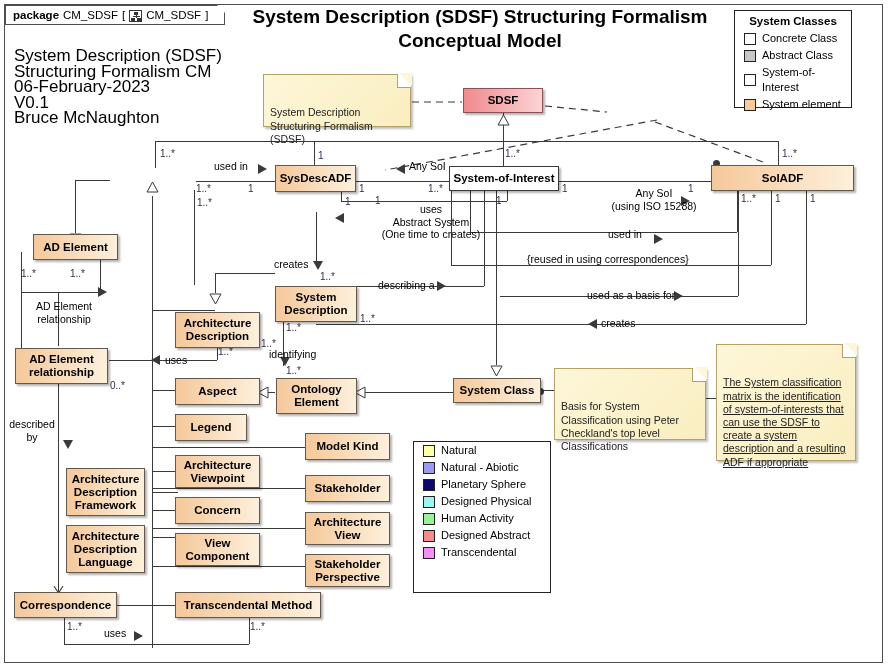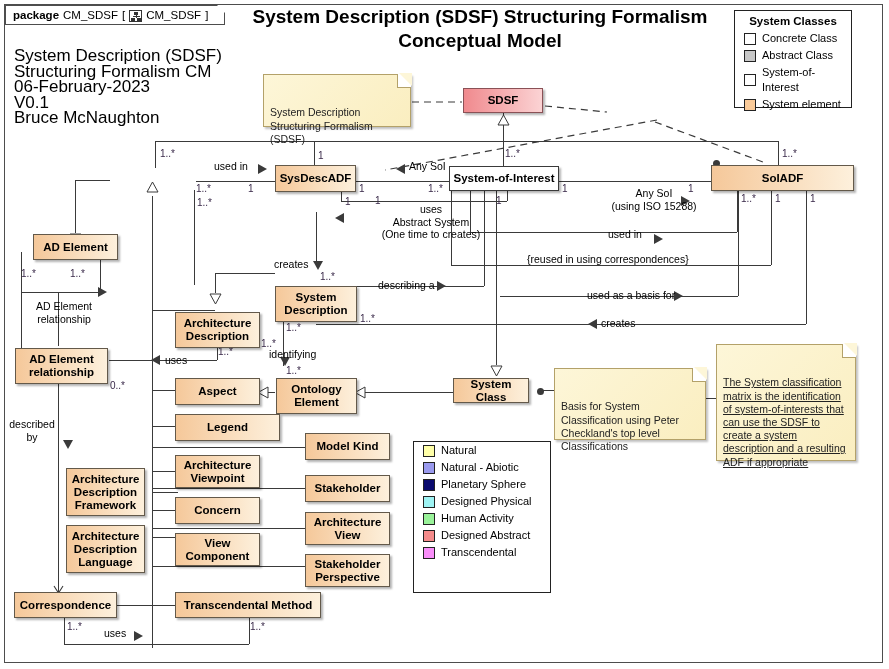--- a/index.html
+++ b/index.html
@@ -325,23 +325,23 @@
 Description</div>
 
   <div class="cls" style="left:175px;top:312px;width:85px;height:36px;white-space:pre-line;">Architecture
 Description</div>
 
   <div class="cls" style="left:175px;top:378px;width:85px;height:27px;">Aspect</div>
 
   <div class="cls" style="left:276px;top:378px;width:81px;height:36px;white-space:pre-line;">Ontology
 Element</div>
 
-  <div class="cls" style="left:175px;top:414px;width:105px;height:27px;">Legend</div>
-
-  <div class="cls" style="left:453px;top:378px;width:76px;height:25px;">System Class</div>
+  <div class="cls" style="left:175px;top:414px;width:72px;height:27px;">Legend</div>
+
+  <div class="cls" style="left:453px;top:378px;width:88px;height:25px;">System Class</div>
 
   <div class="cls" style="left:305px;top:433px;width:85px;height:27px;">Model Kind</div>
 
   <div class="cls" style="left:305px;top:475px;width:85px;height:27px;">Stakeholder</div>
 
   <div class="cls" style="left:305px;top:512px;width:85px;height:33px;white-space:pre-line;">Architecture
 View</div>
 
   <div class="cls" style="left:305px;top:554px;width:85px;height:33px;white-space:pre-line;">Stakeholder
 Perspective</div>

